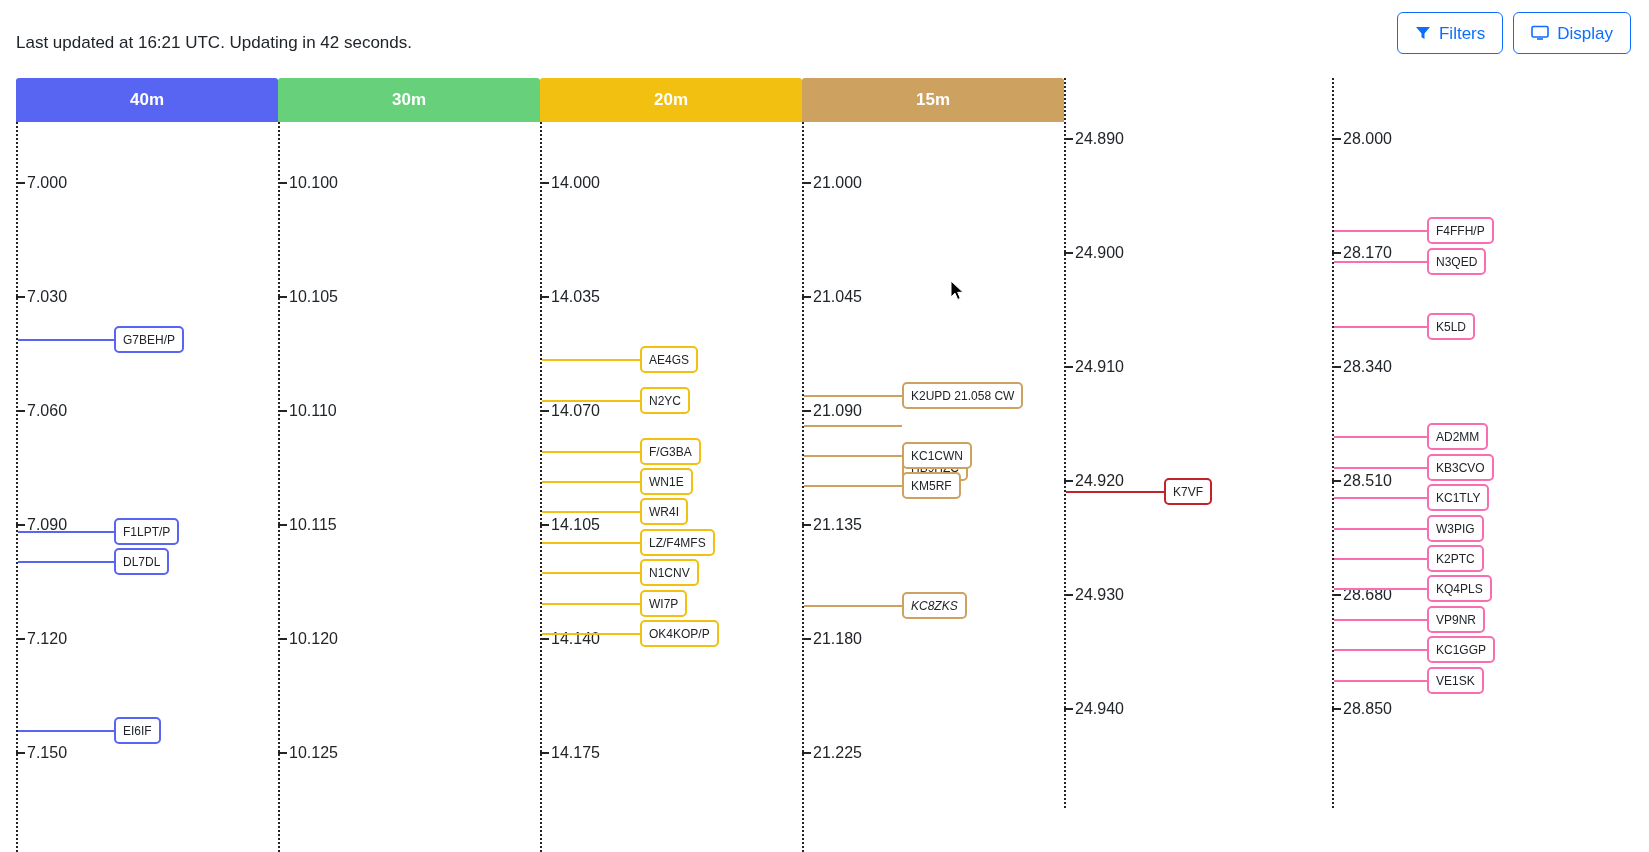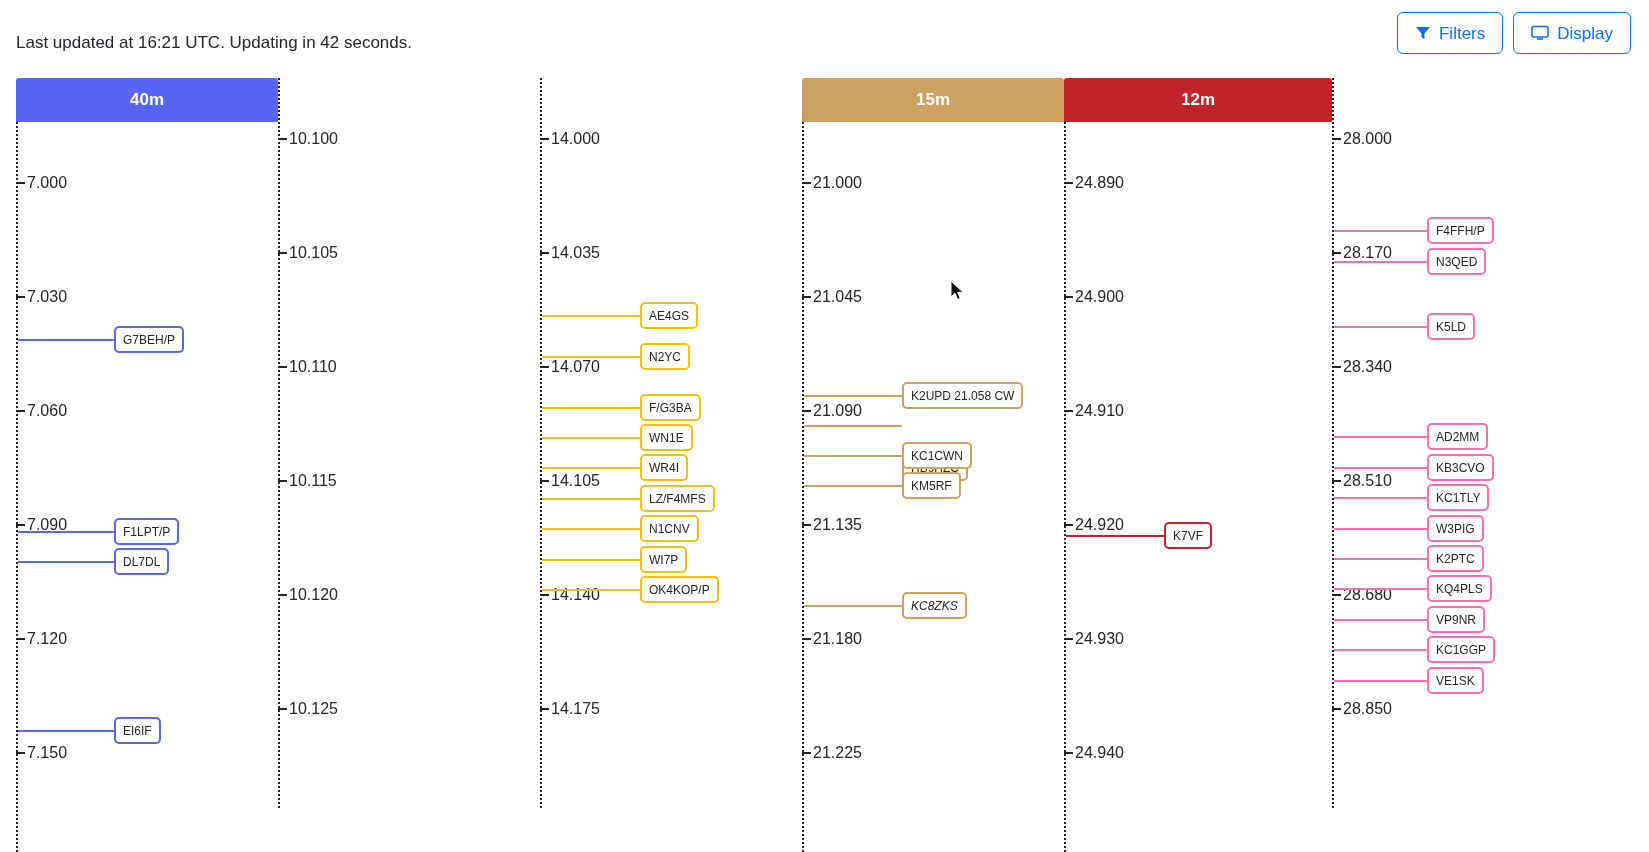--- a/index.html
+++ b/index.html
@@ -156,20 +156,21 @@
           <div class="spot" style="left: 98px; top: 204px; border-color: rgb(88, 101, 242);">G7BEH/P</div>
           <div class="leader" style="left: 2px; top: 409px; width: 96px; border-top-color: rgb(88, 101, 242);"></div>
           <div class="spot" style="left: 98px; top: 396px; border-color: rgb(88, 101, 242);">F1LPT/P</div>
           <div class="leader" style="left: 2px; top: 439px; width: 96px; border-top-color: rgb(88, 101, 242);"></div>
           <div class="spot" style="left: 98px; top: 426px; border-color: rgb(88, 101, 242);">DL7DL</div>
           <div class="leader" style="left: 2px; top: 608px; width: 96px; border-top-color: rgb(88, 101, 242);"></div>
           <div class="spot" style="left: 98px; top: 595px; border-color: rgb(88, 101, 242);">EI6IF</div>
         </div>
       </div>
       <div class="band" style="width: 262px;">
+        <div class="band-header" style="background: rgb(102, 208, 122);">30m</div>
         <div class="band-body">
           <div class="axis" style="left: 0px;"></div>
           <div class="tick" style="left: 0px; top: 52px;">
             <span class="dash"></span>
             <span>10.100</span>
           </div>
           <div class="tick" style="left: 0px; top: 166px;">
             <span class="dash"></span>
             <span>10.105</span>
           </div>
@@ -185,20 +186,21 @@
             <span class="dash"></span>
             <span>10.120</span>
           </div>
           <div class="tick" style="left: 0px; top: 622px;">
             <span class="dash"></span>
             <span>10.125</span>
           </div>
         </div>
       </div>
       <div class="band" style="width: 262px;">
+        <div class="band-header" style="background: rgb(242, 192, 16);">20m</div>
         <div class="band-body">
           <div class="axis" style="left: 0px;"></div>
           <div class="tick" style="left: 0px; top: 52px;">
             <span class="dash"></span>
             <span>14.000</span>
           </div>
           <div class="tick" style="left: 0px; top: 166px;">
             <span class="dash"></span>
             <span>14.035</span>
           </div>
@@ -272,21 +274,20 @@
           <div class="spot" style="left: 100px; top: 303px; border-color: rgb(205, 162, 96); margin-top: 29px;">HB9HZC</div>
           <div class="leader" style="left: 2px; top: 333px; width: 98px; border-top-color: rgb(205, 162, 96);"></div>
           <div class="spot" style="left: 100px; top: 320px; border-color: rgb(205, 162, 96);">KC1CWN</div>
           <div class="leader" style="left: 2px; top: 363px; width: 98px; border-top-color: rgb(205, 162, 96);"></div>
           <div class="spot" style="left: 100px; top: 350px; border-color: rgb(205, 162, 96);">KM5RF</div>
           <div class="leader" style="left: 2px; top: 483px; width: 98px; border-top-color: rgb(205, 162, 96);"></div>
           <div class="spot" style="left: 100px; top: 470px; border-color: rgb(205, 162, 96); font-style: italic;">KC8ZKS</div>
         </div>
       </div>
       <div class="band" style="width: 268px;">
-        <div class="band-header" style="background: rgb(192, 35, 42);">12m</div>
         <div class="band-body">
           <div class="axis" style="left: 0px;"></div>
           <div class="tick" style="left: 0px; top: 52px;">
             <span class="dash"></span>
             <span>24.890</span>
           </div>
           <div class="tick" style="left: 0px; top: 166px;">
             <span class="dash"></span>
             <span>24.900</span>
           </div>

